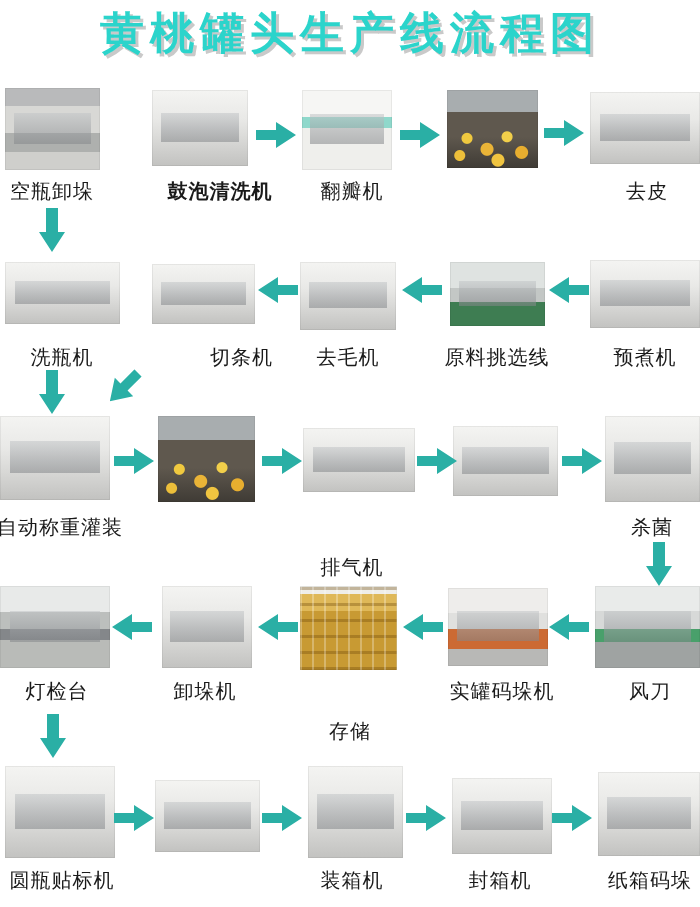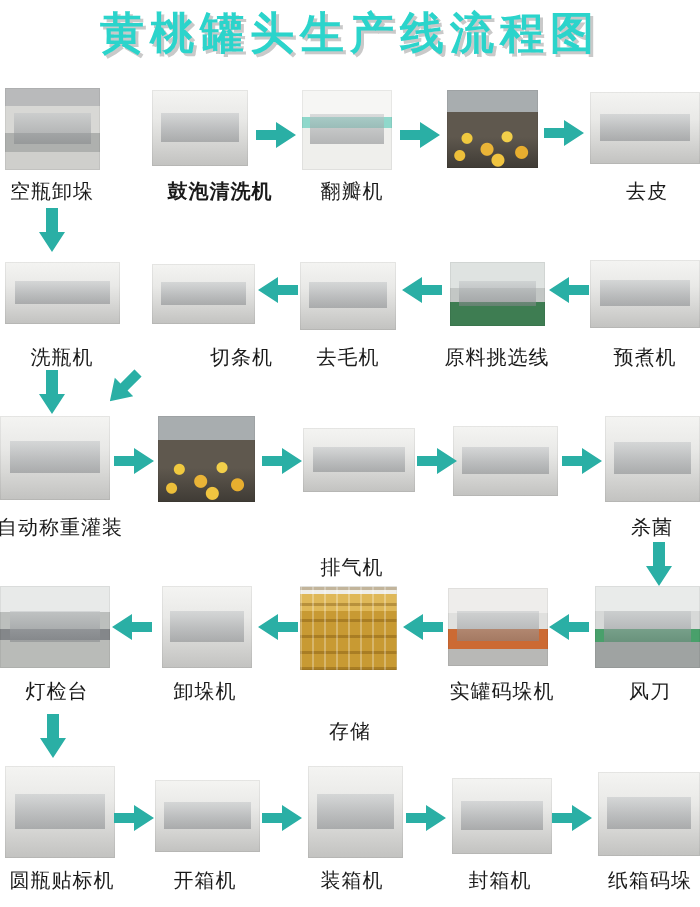--- a/index.html
+++ b/index.html
@@ -232,18 +232,17 @@
         <polygon points="0,10 20,10 20,2 40,15 20,28 20,20 0,20"></polygon>
       </svg>
     </div>
   <div class="arrow a-h" style="left:552px;top:803px;">
       <svg viewBox="0 0 40 30">
         <polygon points="0,10 20,10 20,2 40,15 20,28 20,20 0,20"></polygon>
       </svg>
     </div>
 
   <div class="label" style="left:-8px;top:867px;">圆瓶贴标机</div>
-  <div class="label" style="left:135px;top:867px;">开箱机</div>
   <div class="label" style="left:430px;top:867px;">封箱机</div>
   <div class="label" style="left:282px;top:867px;">装箱机</div>
   <div class="label" style="left:580px;top:867px;">纸箱码垛</div>
 
 </div>
 
 </body></html>

